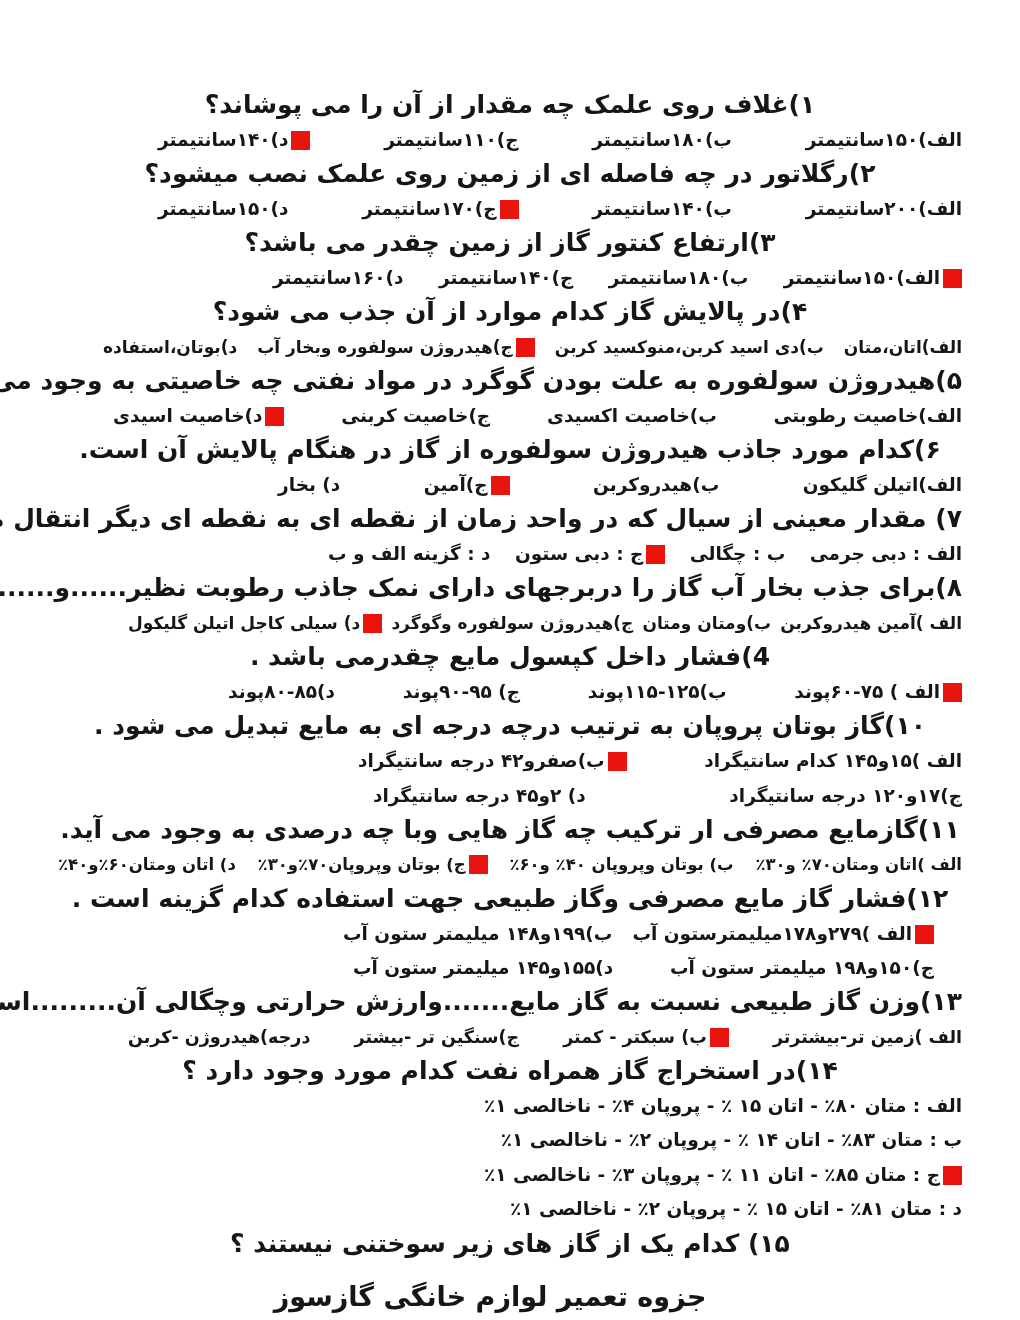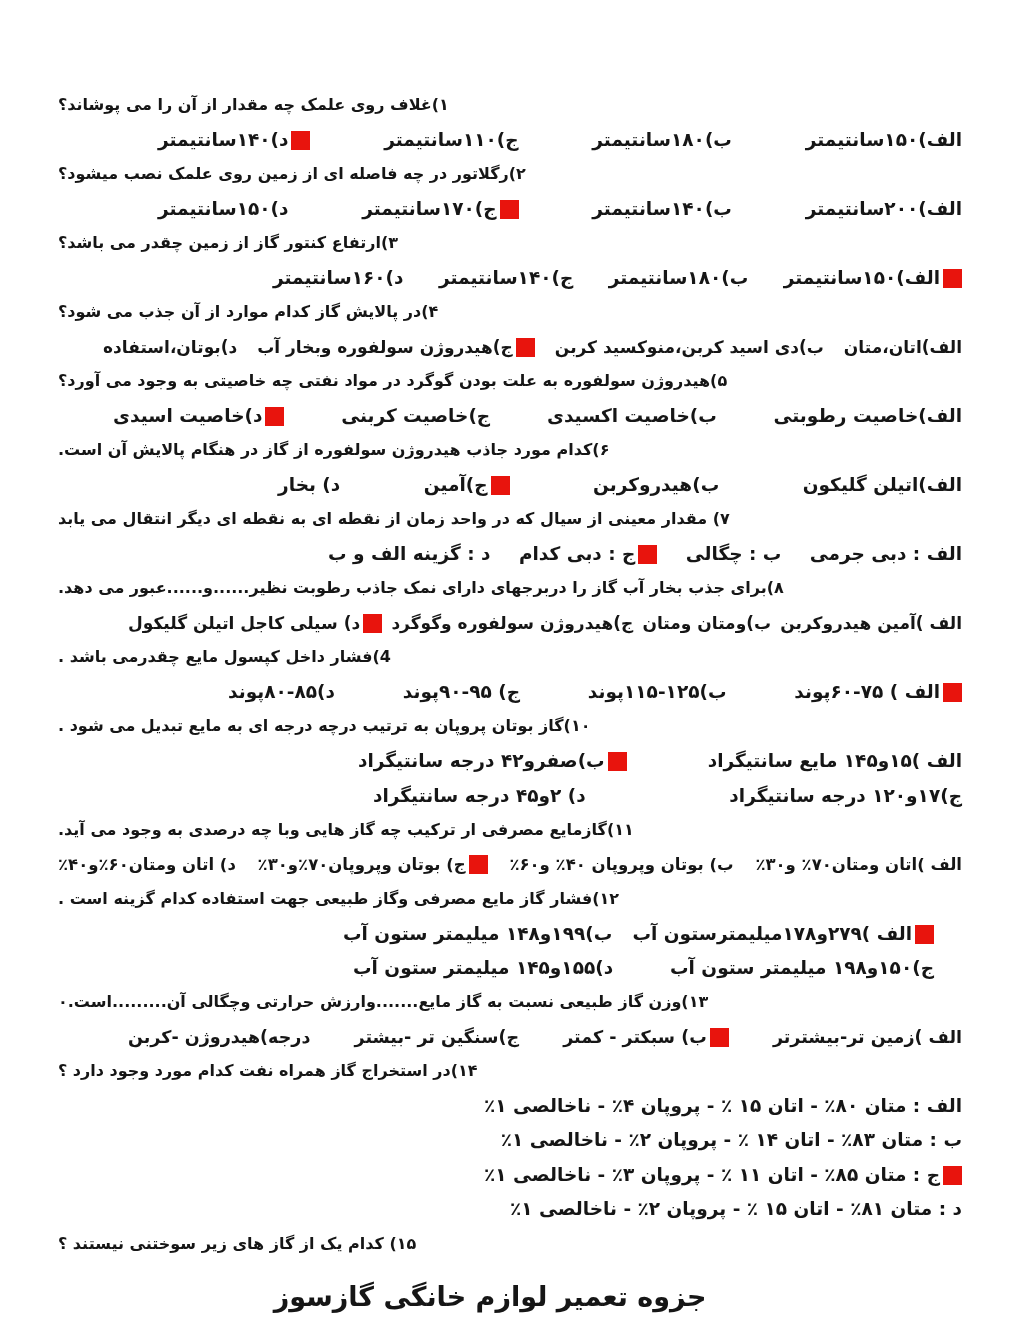--- a/index.html
+++ b/index.html
@@ -9,23 +9,23 @@
     box-sizing:border-box;
     padding:88px 58px 0 58px;
     direction:rtl;
     font-family:"DejaVu Sans", sans-serif;
     font-weight:bold;
     color:#161616;
     background:#ffffff;
     overflow:hidden;
   }
   .q-text {
-    font-size:16px;
+    font-size:25px;
     height:34.5px; line-height:34.5px;
-    text-align:left;
+    text-align:center;
     white-space:nowrap;
   }
   .opt-row {
     display:flex;
     justify-content:space-between;
     align-items:center;
     height:34.5px;
     font-size:18.5px;
   }
   .opt-row.single { display:block; text-align:right; line-height:34.5px; }
@@ -183,21 +183,21 @@
         <div class="q-text">۷) مقدار معینی از سیال که در واحد زمان از نقطه ای به  نقطه ای دیگر انتقال می یابد</div>
         <div class="opt-row q7-r0">
           <span class="option">
             <span>الف : دبی جرمی</span>
           </span>
           <span class="option">
             <span>ب : چگالی</span>
           </span>
           <span class="option">
             <span class="marker"></span>
-            <span>ج : دبی کدام</span>
+            <span>ج : دبی ستون</span>
           </span>
           <span class="option">
             <span>د : گزینه الف و ب</span>
           </span>
         </div>
       </div>
       <div class="question">
         <div class="q-text">۸)برای جذب بخار آب گاز را دربرجهای دارای نمک جاذب رطوبت نظیر......و......عبور می دهد.</div>
         <div class="opt-row q8-r0">
           <span class="option">
@@ -230,21 +230,21 @@
           </span>
           <span class="option">
             <span>د)۸۵-۸۰پوند</span>
           </span>
         </div>
       </div>
       <div class="question">
         <div class="q-text">۱۰)گاز بوتان پروپان به ترتیب درچه درجه  ای به مایع تبدیل می شود .</div>
         <div class="opt-row q10-r0">
           <span class="option">
-            <span>الف )۱۵و۱۴۵ مایع  سانتیگراد</span>
+            <span>الف )۱۵و۱۴۵ کدام  سانتیگراد</span>
           </span>
           <span class="option">
             <span class="marker"></span>
             <span>ب)صفرو۴۲ درجه سانتیگراد</span>
           </span>
         </div>
         <div class="opt-row q10-r1">
           <span class="option">
             <span>ج)۱۷و۱۲۰ درجه سانتیگراد</span>
           </span>

